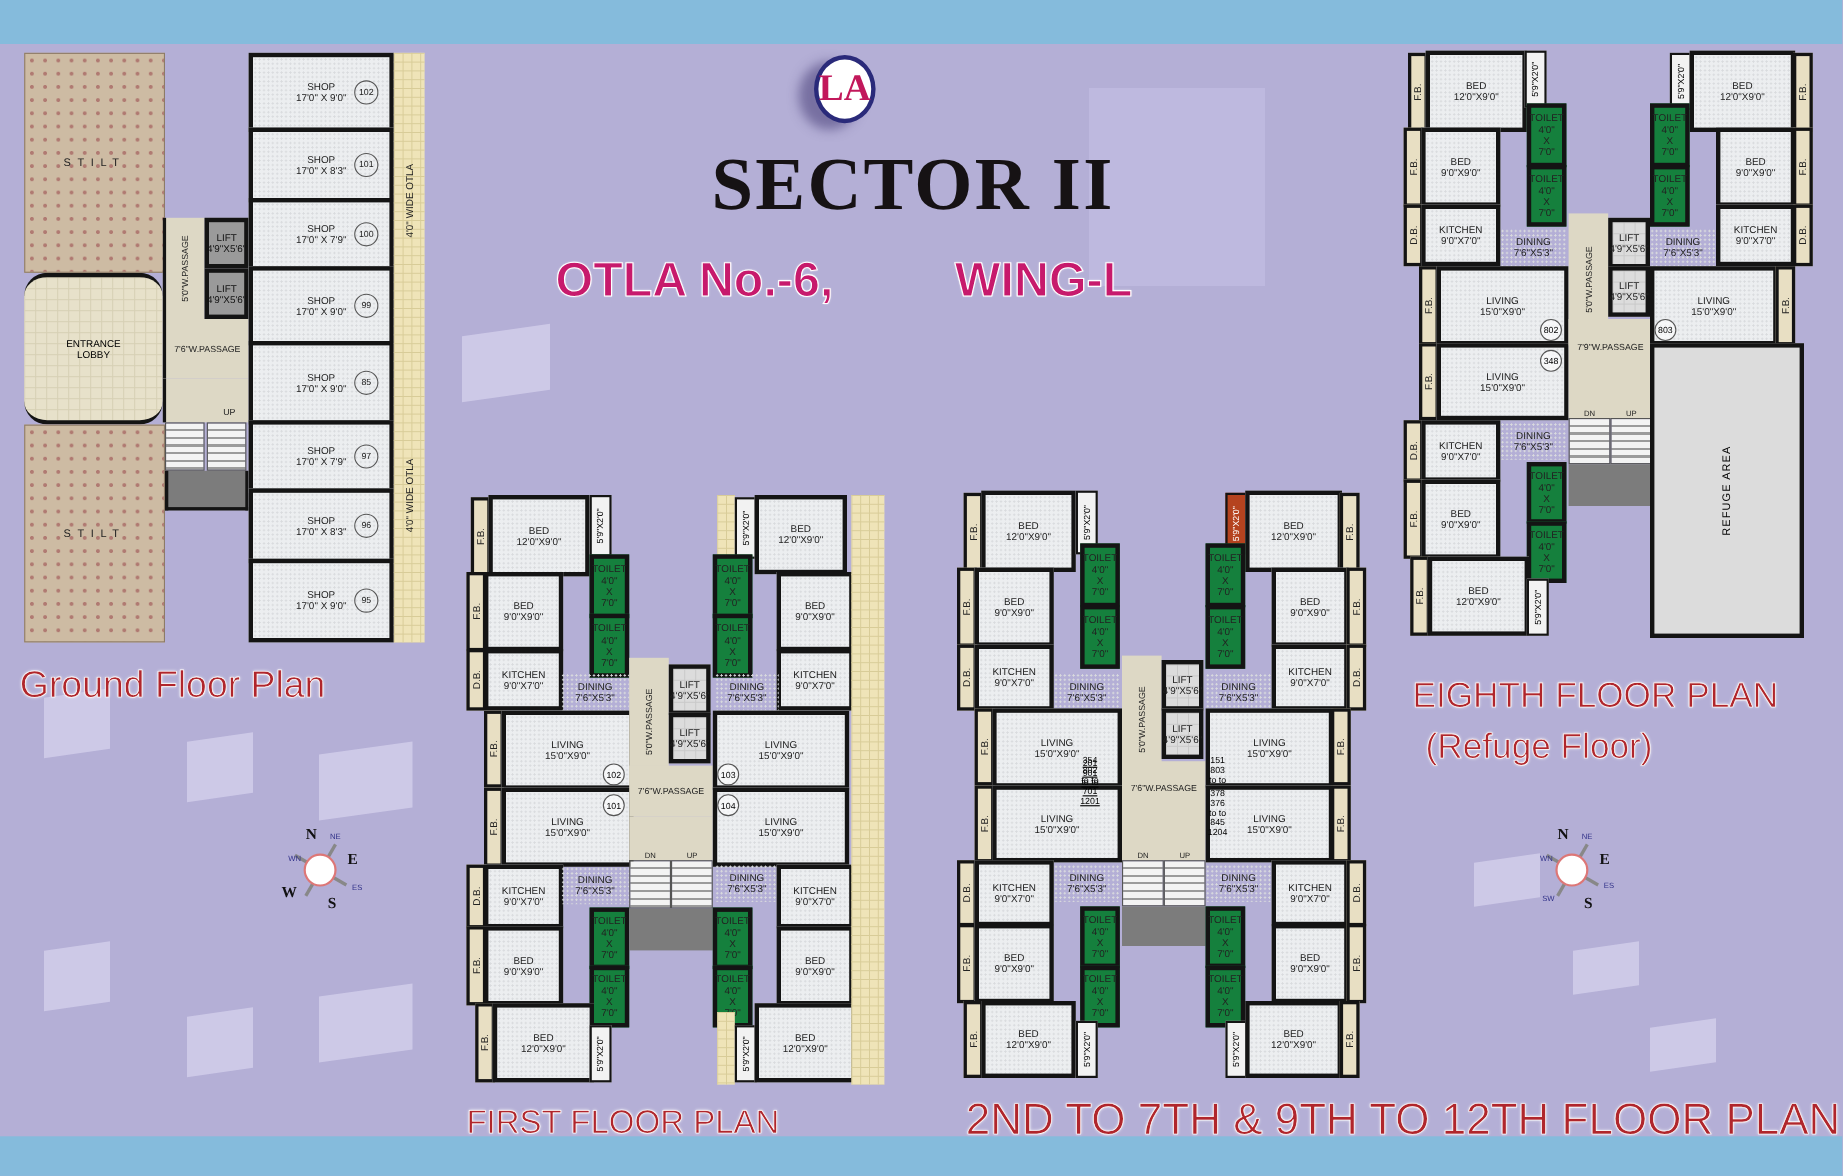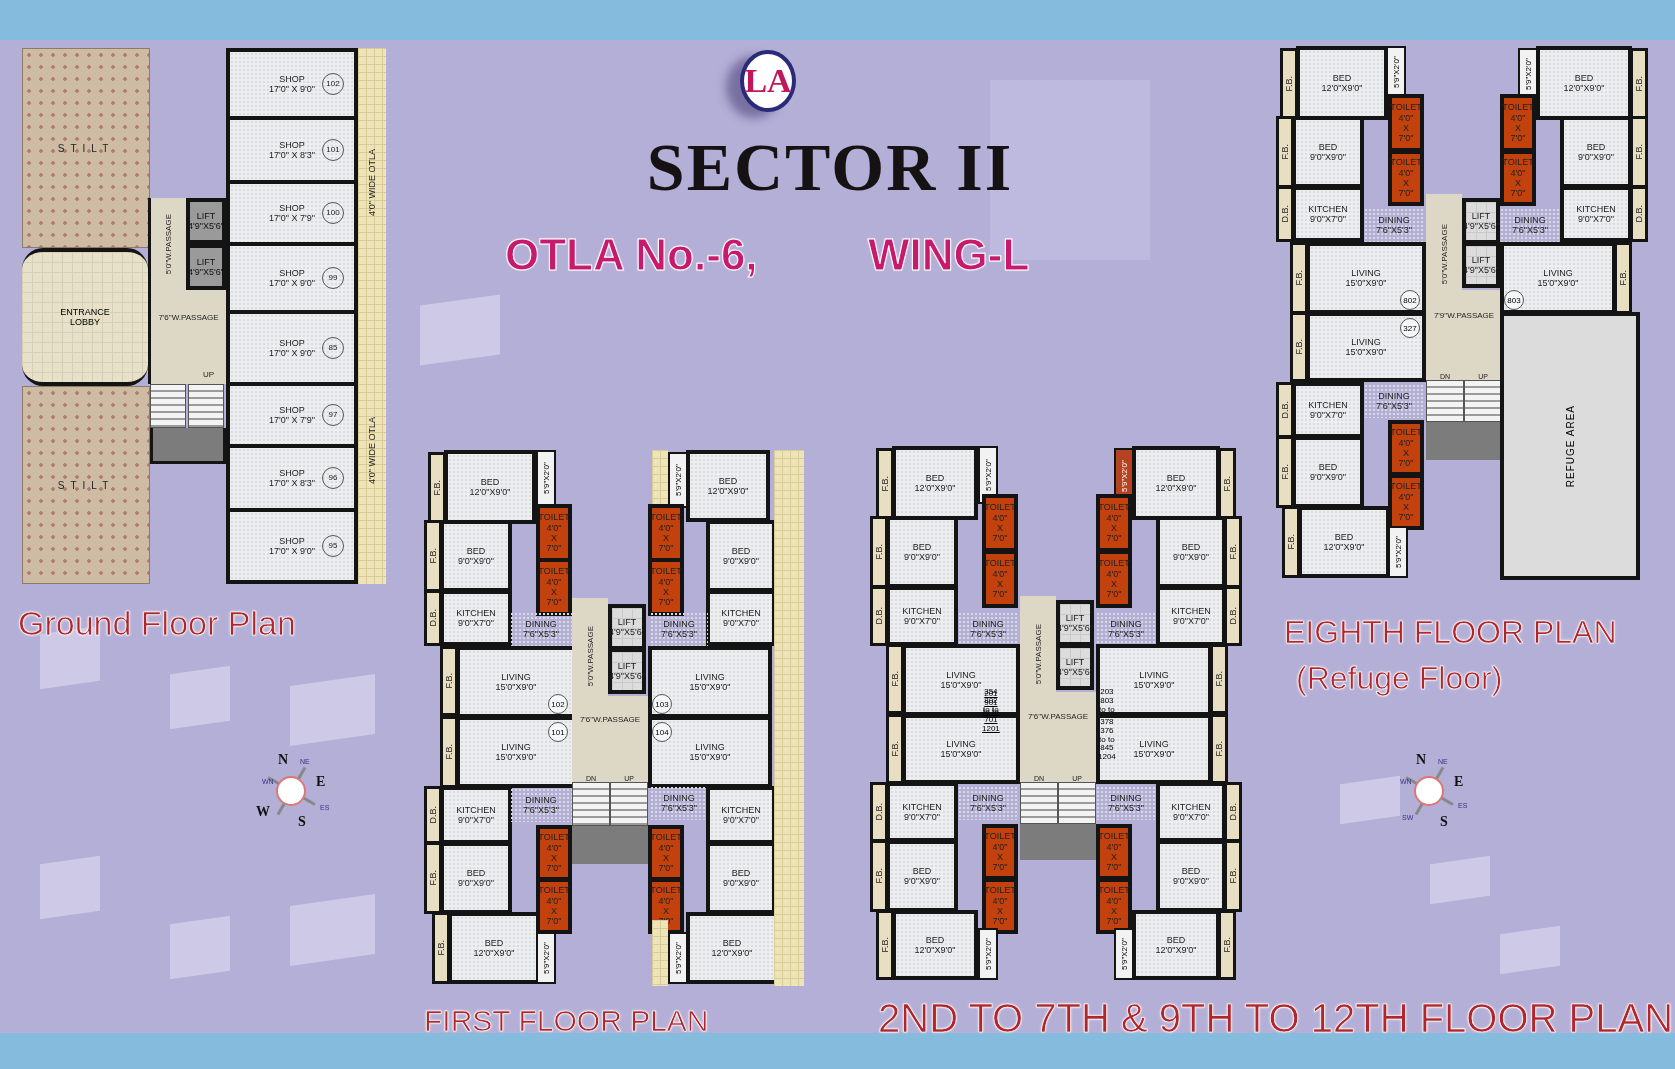--- a/index.html
+++ b/index.html
@@ -23,21 +23,21 @@
                 -webkit-text-stroke: 0.6px #fff; text-shadow: 0 0 3px #fff, 0 0 1px #fff; white-space: nowrap; }
 
   
   .plan { position: absolute; }
   .room { position: absolute; background: #eceef0; border: 4px solid #141414;
           background-image: radial-gradient(#d9dbde 1px, transparent 1px); background-size: 4px 4px;
           display: flex; flex-direction: column; align-items: center; justify-content: center;
           font-size: 9px; color: #222; text-align: center; line-height: 1.15; }
   .room .rn { font-size: 9px; }
   .room .rd { font-size: 9px; }
-  .toilet { background: #c2410c; background-image: none; }
+  .toilet { background: #15803d; background-image: none; }
   .lift { background: #dcdcdc; background-image: linear-gradient(#c9c9c9 1px, transparent 1px), linear-gradient(90deg,#c9c9c9 1px, transparent 1px); background-size: 10px 10px; }
   .lift-dark { background: #8a8a8a; background-image: none; color: #fff; }
   .passage { position: absolute; background: #ddd8c5; display: flex; align-items: center; justify-content: center;
              font-size: 8px; color: #222; }
   .vert { writing-mode: vertical-rl; transform: rotate(180deg); }
   .fb { position: absolute; background: #e8dfc3; border: 3px solid #141414; font-size: 9px; color: #222;
         display: flex; align-items: center; justify-content: center; }
   .stilt { position: absolute; background-color: #cdbba3;
            background-image: radial-gradient(#b07a72 1.5px, transparent 2px); background-size: 12px 12px;
            border: 1px solid #8d7b66; display: flex; align-items: center; justify-content: center; font-size: 10px; letter-spacing: 6px; color: #222; }
@@ -549,21 +549,21 @@
       <span>7'6"X5'3"</span>
     </div>
   <div class="room" style="left:1096px;top:644px;width:116px;height:72px;">
       <span>LIVING</span>
       <span>15'0"X9'0"</span>
     </div>
   <div class="fb" style="left:1210px;top:644px;width:18px;height:70px;">
       <span class="vert">F.B.</span>
     </div>
   <div class="unit-range" style="left:1098px;top:688px;">
-    <span>203</span> <span>803</span><br>
+    <span>151</span> <span>803</span><br>
     <span>to</span> <span>to</span><br>
     <span>703</span> <span>1203</span>
   </div>
   <div class="room" style="left:1096px;top:714px;width:116px;height:70px;">
       <span>LIVING</span>
       <span>15'0"X9'0"</span>
     </div>
   <div class="fb" style="left:1210px;top:714px;width:18px;height:70px;">
       <span class="vert">F.B.</span>
     </div>
@@ -665,21 +665,21 @@
       <span>15'0"X9'0"</span>
     </div>
   <div class="unit-no" style="left:1400px;top:290px;">802</div>
   <div class="fb" style="left:1290px;top:312px;width:18px;height:70px;">
       <span class="vert">F.B.</span>
     </div>
   <div class="room" style="left:1306px;top:312px;width:120px;height:70px;">
       <span>LIVING</span>
       <span>15'0"X9'0"</span>
     </div>
-  <div class="unit-no" style="left:1400px;top:318px;">327</div>
+  <div class="unit-no" style="left:1400px;top:318px;">348</div>
   <div class="fb" style="left:1276px;top:382px;width:18px;height:56px;">
       <span class="vert">D.B.</span>
     </div>
   <div class="room" style="left:1292px;top:382px;width:72px;height:56px;">
       <span>KITCHEN</span>
       <span>9'0"X7'0"</span>
     </div>
   <div class="room" style="left:1364px;top:384px;width:60px;height:34px;border:none;background-color:transparent;">
       <span>DINING</span>
       <span>7'6"X5'3"</span>

